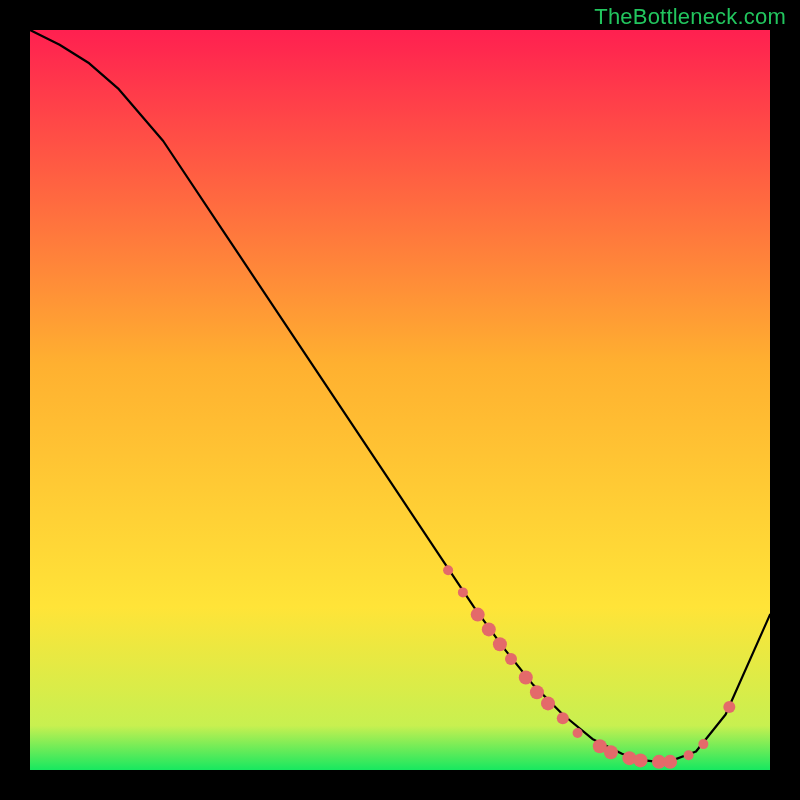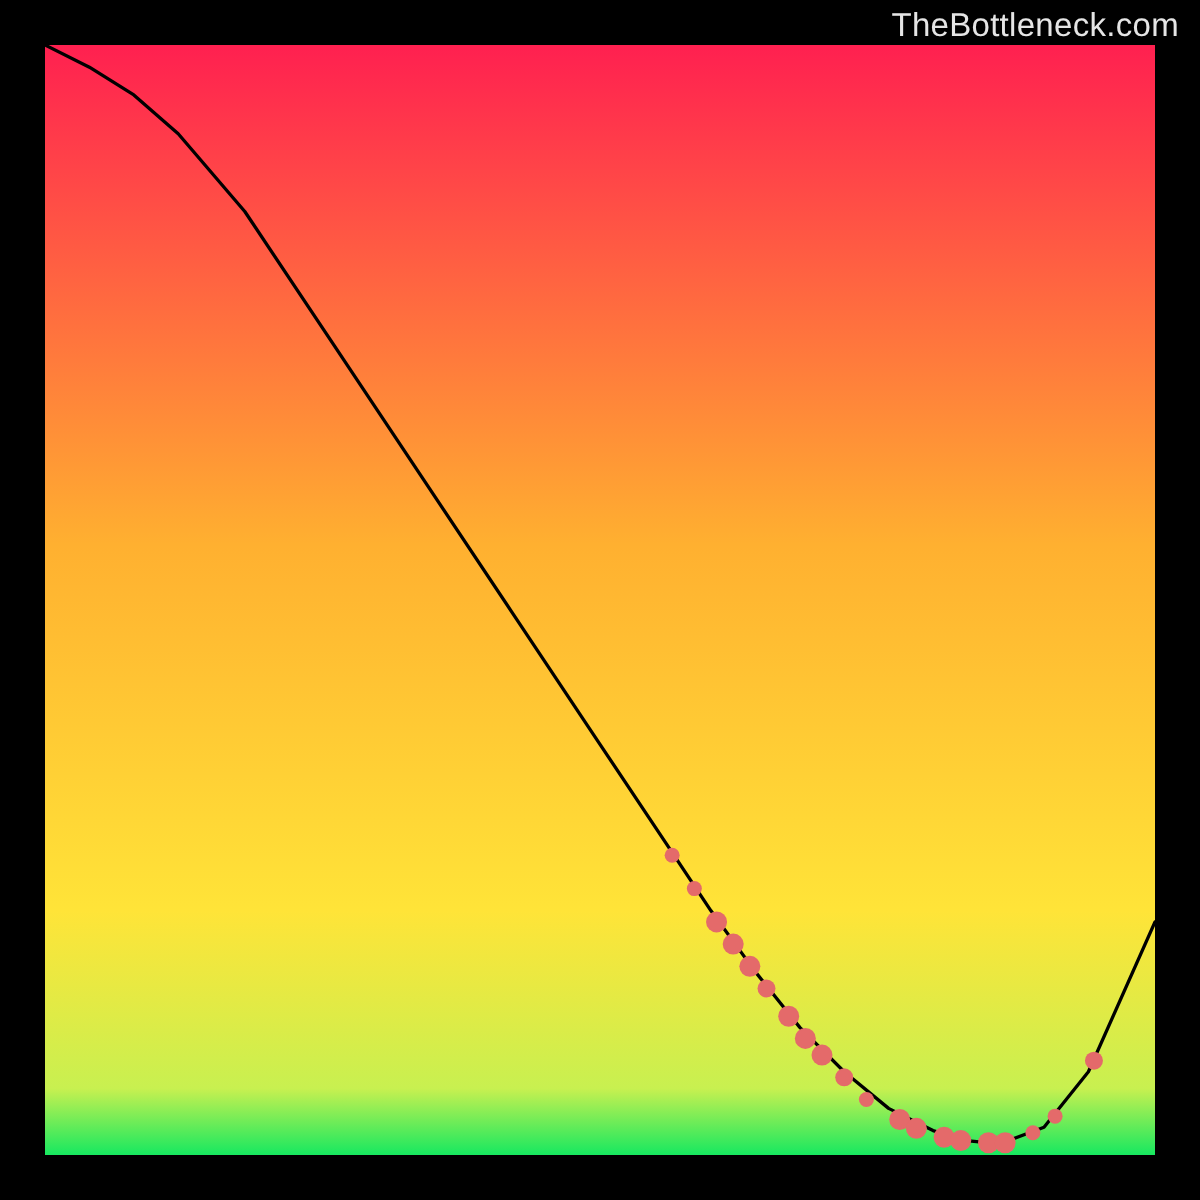--- a/index.html
+++ b/index.html
@@ -14,21 +14,21 @@
   .outer {
     width: 800px;
     height: 800px;
     background: #000;
     position: relative;
   }
   .watermark {
     position: absolute;
     top: 4px;
     right: 14px;
-    color: #e5e5e5;
+    color: #22c55e;
     font-size: 22px;
     font-weight: 500;
     letter-spacing: 0.2px;
     z-index: 10;
   }
   .plot {
     position: absolute;
     left: 30px;
     top: 30px;
     width: 740px;

